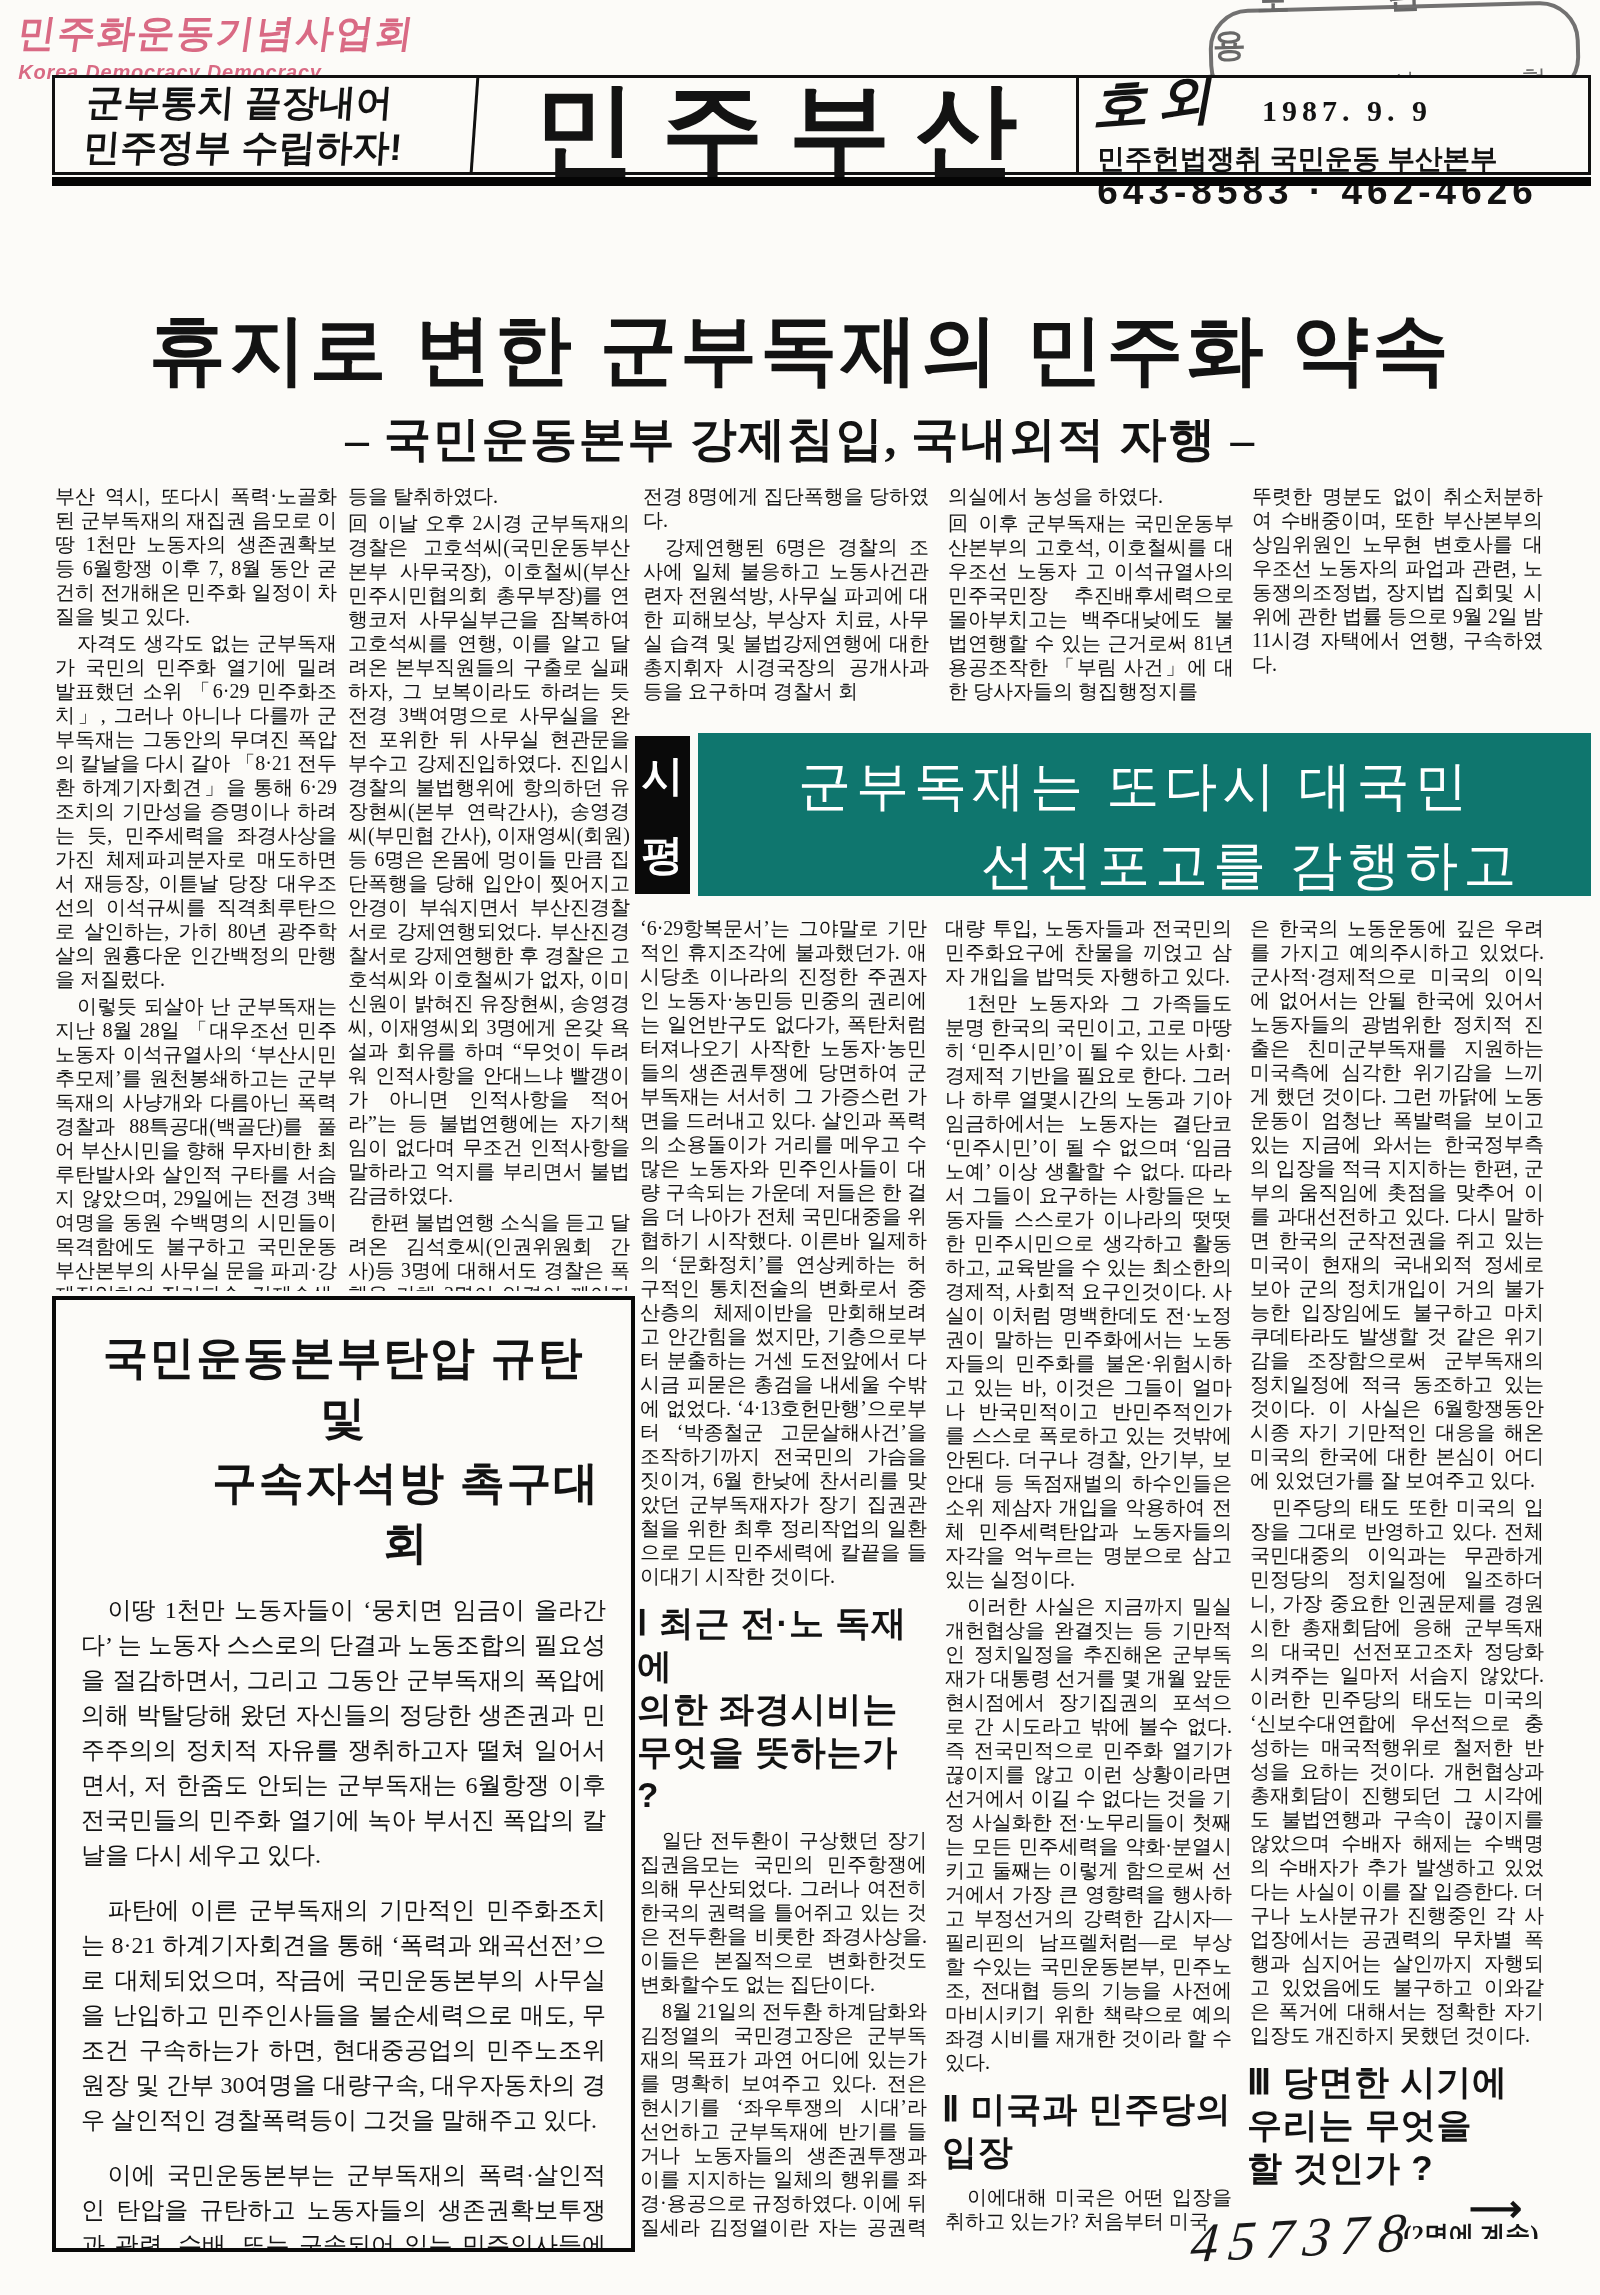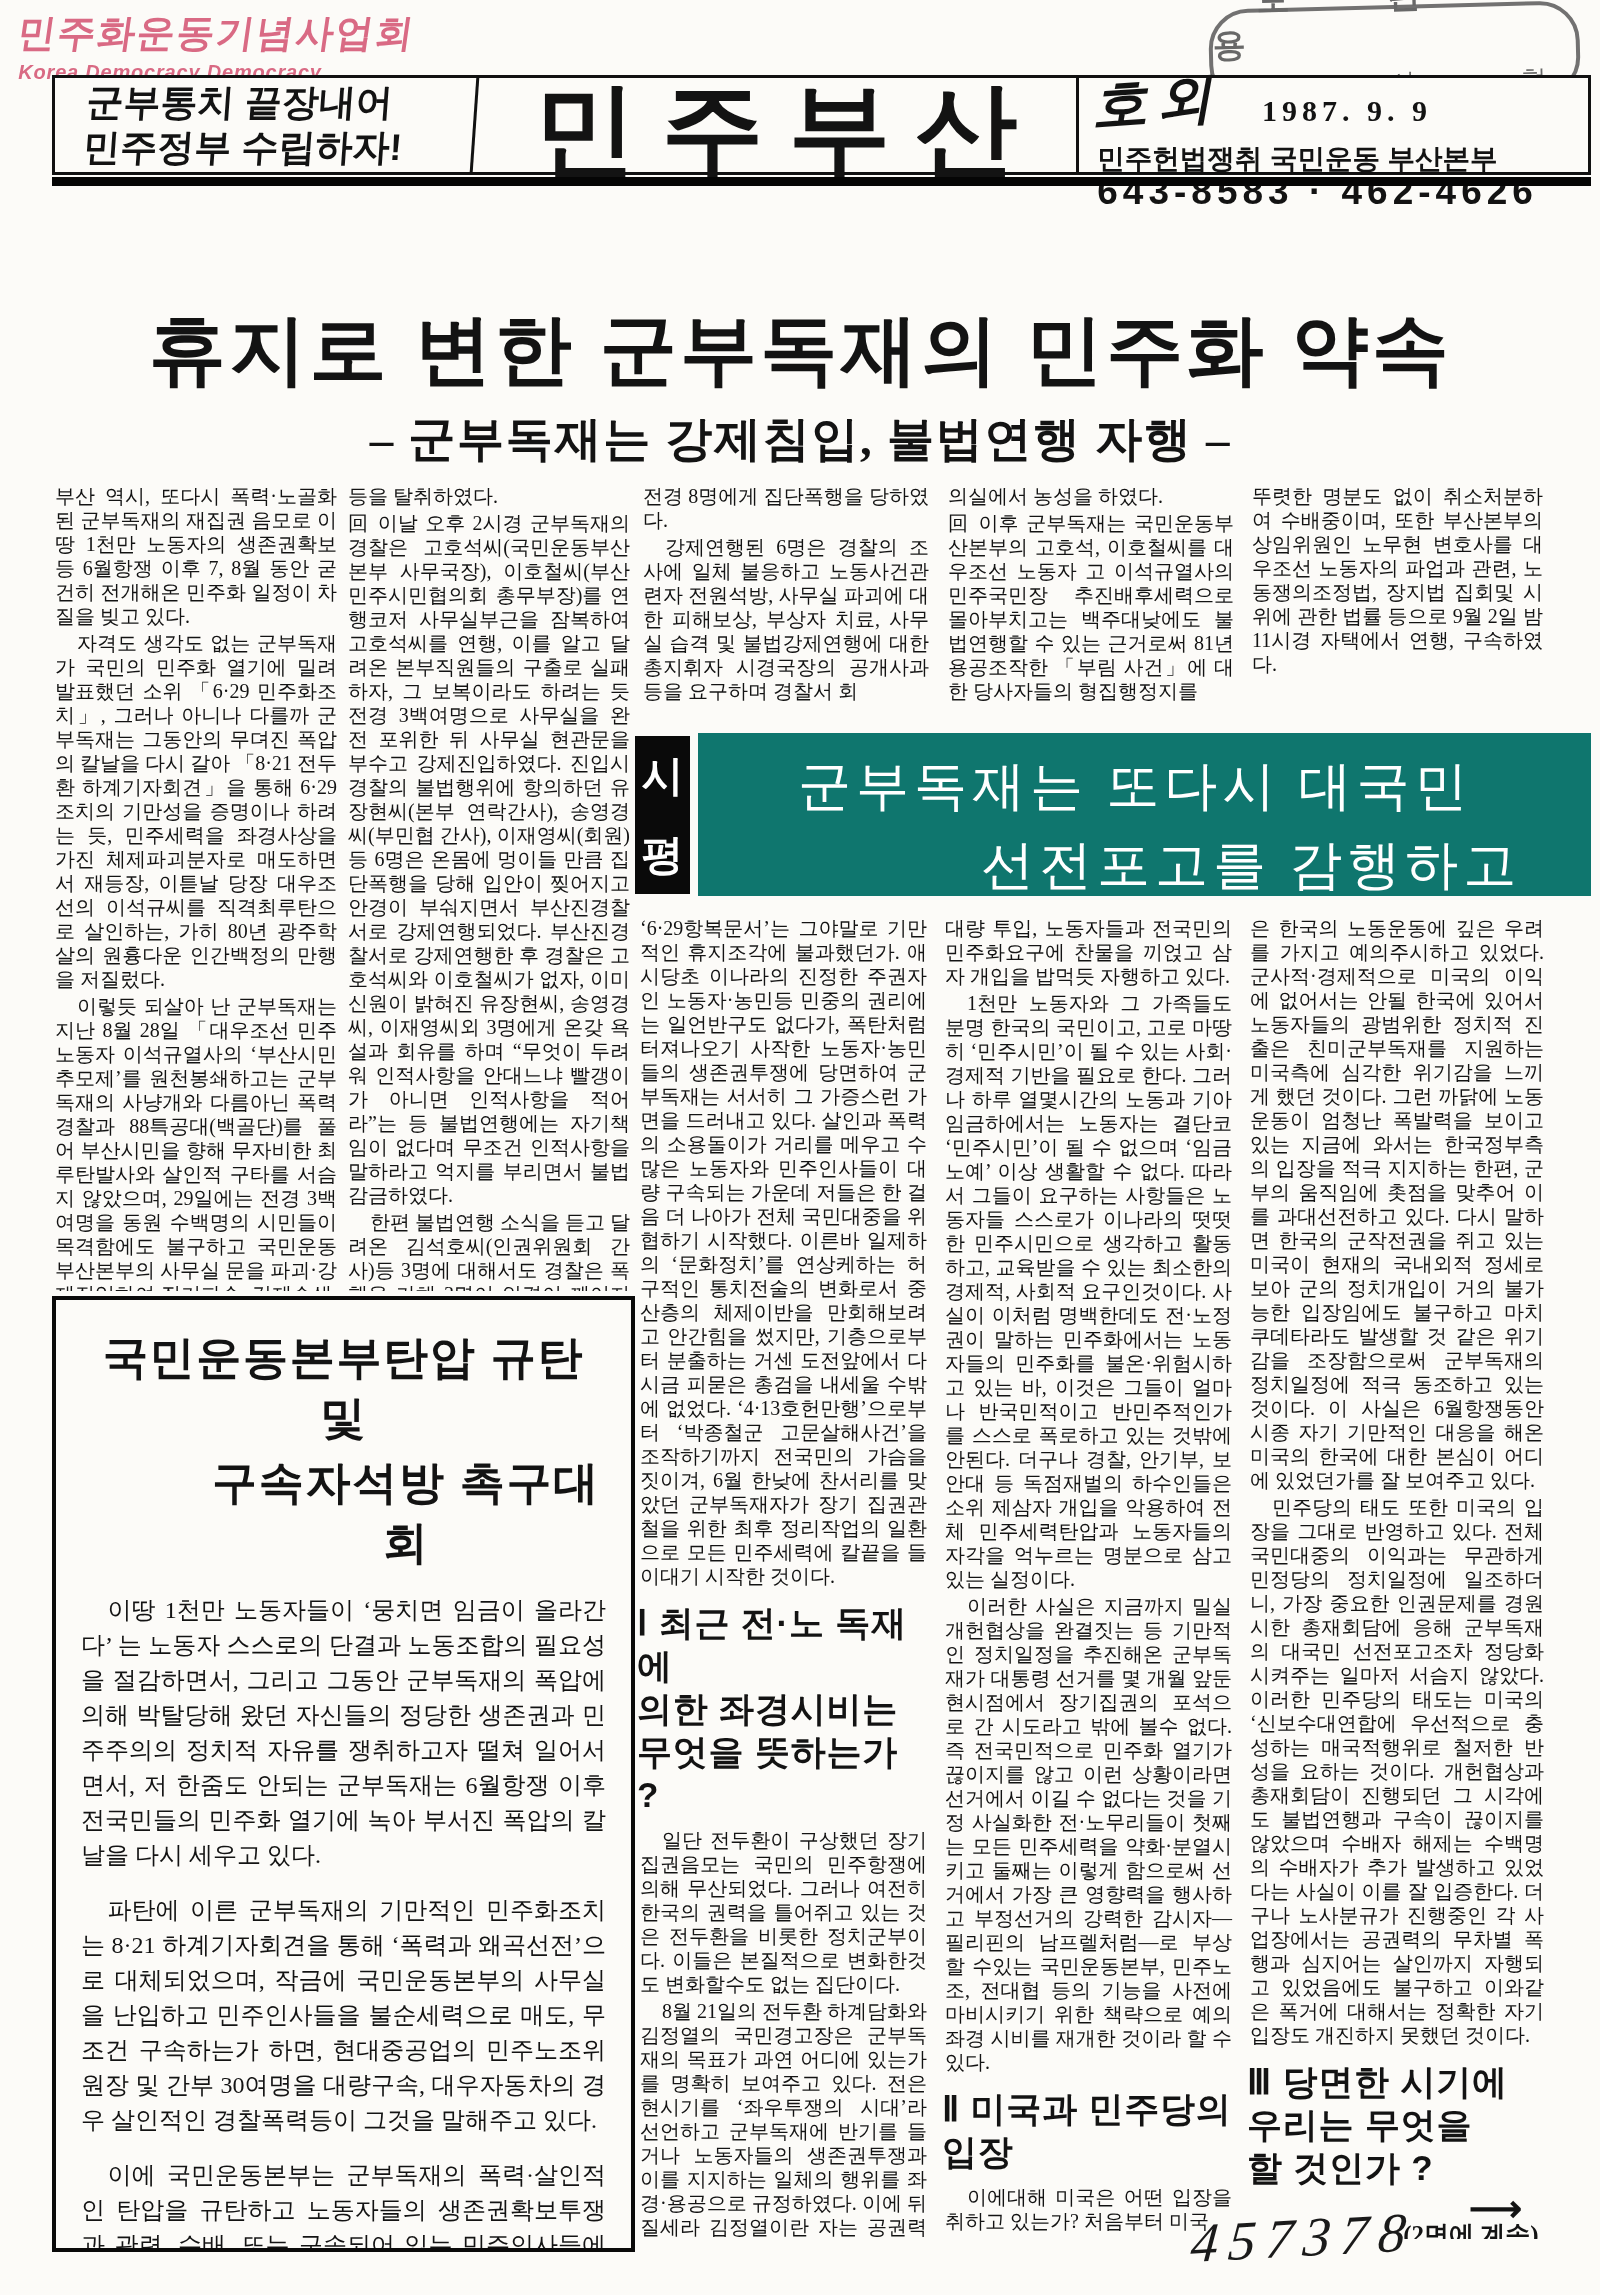--- a/index.html
+++ b/index.html
@@ -90,21 +90,21 @@
         <span class="edition">호외</span>
         <span class="ed-date">1987. 9. 9</span>
       </div>
       <div class="org">민주헌법쟁취 국민운동 부산본부</div>
       <div class="phones">643-8583  ·  462-4626</div>
     </div>
   </div>
   <div class="rule"></div>
 
   <div class="headline">휴지로 변한 군부독재의 민주화 약속</div>
-  <div class="subhead">– 군부독재는 강제침입, 불법연행 자행 –</div>
+  <div class="subhead">– 국민운동본부 강제침입, 국내외적 자행 –</div>
 
   <div class="col c1">
     <p class="noind">부산 역시, 또다시 폭력·노골화된 군부독재의 재집권 음모로 이땅 1천만 노동자의 생존권확보 등 6월항쟁 이후 7, 8월 동안 굳건히 전개해온 민주화 일정이 차질을 빚고 있다.</p>
     <p>자격도 생각도 없는 군부독재가 국민의 민주화 열기에 밀려 발표했던 소위 「6·29 민주화조치」, 그러나 아니나 다를까 군부독재는 그동안의 무뎌진 폭압의 칼날을 다시 갈아 「8·21 전두환 하계기자회견」을 통해 6·29조치의 기만성을 증명이나 하려는 듯, 민주세력을 좌경사상을 가진 체제파괴분자로 매도하면서 재등장, 이튿날 당장 대우조선의 이석규씨를 직격최루탄으로 살인하는, 가히 80년 광주학살의 원흉다운 인간백정의 만행을 저질렀다.</p>
     <p>이렇듯 되살아 난 군부독재는 지난 8월 28일 「대우조선 민주노동자 이석규열사의 ‘부산시민 추모제’를 원천봉쇄하고는 군부독재의 사냥개와 다름아닌 폭력경찰과 88특공대(백골단)를 풀어 부산시민을 향해 무자비한 최루탄발사와 살인적 구타를 서슴지 않았으며, 29일에는 전경 3백여명을 동원 수백명의 시민들이 목격함에도 불구하고 국민운동 부산본부의 사무실 문을 파괴·강제진입하여 집기파손, 강제수색, 각종 유인물·책자</p>
   </div>
   <div class="col c2">
     <p class="noind">등을 탈취하였다.</p>
     <p class="noind">回 이날 오후 2시경 군부독재의 경찰은 고호석씨(국민운동부산본부 사무국장), 이호철씨(부산민주시민협의회 총무부장)를 연행코저 사무실부근을 잠복하여 고호석씨를 연행, 이를 알고 달려온 본부직원들의 구출로 실패하자, 그 보복이라도 하려는 듯 전경 3백여명으로 사무실을 완전 포위한 뒤 사무실 현관문을 부수고 강제진입하였다. 진입시 경찰의 불법행위에 항의하던 유장현씨(본부 연락간사), 송영경씨(부민협 간사), 이재영씨(회원) 등 6명은 온몸에 멍이들 만큼 집단폭행을 당해 입안이 찢어지고 안경이 부숴지면서 부산진경찰서로 강제연행되었다. 부산진경찰서로 강제연행한 후 경찰은 고호석씨와 이호철씨가 없자, 이미 신원이 밝혀진 유장현씨, 송영경씨, 이재영씨외 3명에게 온갖 욕설과 회유를 하며 “무엇이 두려워 인적사항을 안대느냐 빨갱이가 아니면 인적사항을 적어라”는 등 불법연행에는 자기책임이 없다며 무조건 인적사항을 말하라고 억지를 부리면서 불법감금하였다.</p>
     <p>한편 불법연행 소식을 듣고 달려온 김석호씨(인권위원회 간사)등 3명에 대해서도 경찰은 폭행을 가해 3명이 안경이 깨어지고 1명은 골방으로 끌려가</p>
@@ -128,21 +128,21 @@
   <div class="sip-banner">
     <div class="l1">군부독재는 또다시 대국민</div>
     <div class="l2">선전포고를 감행하고 있다</div>
   </div>
 
   <div class="col e1">
     <p class="noind">‘6·29항복문서’는 그야말로 기만적인 휴지조각에 불과했던가. 애시당초 이나라의 진정한 주권자인 노동자·농민등 민중의 권리에는 일언반구도 없다가, 폭탄처럼 터져나오기 사작한 노동자·농민들의 생존권투쟁에 당면하여 군부독재는 서서히 그 가증스런 가면을 드러내고 있다. 살인과 폭력의 소용돌이가 거리를 메우고 수많은 노동자와 민주인사들이 대량 구속되는 가운데 저들은 한 걸음 더 나아가 전체 국민대중을 위협하기 시작했다. 이른바 일제하의 ‘문화정치’를 연상케하는 허구적인 통치전술의 변화로서 중산층의 체제이반을 만회해보려고 안간힘을 썼지만, 기층으로부터 분출하는 거센 도전앞에서 다시금 피묻은 총검을 내세울 수밖에 없었다. ‘4·13호헌만행’으로부터 ‘박종철군 고문살해사건’을 조작하기까지 전국민의 가슴을 짓이겨, 6월 한낮에 찬서리를 맞았던 군부독재자가 장기 집권관철을 위한 최후 정리작업의 일환으로 모든 민주세력에 칼끝을 들이대기 시작한 것이다.</p>
     <div class="sec-h">Ⅰ 최근 전·노 독재에
 의한 좌경시비는
 무엇을 뜻하는가 ?</div>
-    <p>일단 전두환이 구상했던 장기집권음모는 국민의 민주항쟁에 의해 무산되었다. 그러나 여전히 한국의 권력을 틀어쥐고 있는 것은 전두환을 비롯한 정치군부이다. 이들은 본질적으로 변화한것도 변화할수도 없는 집단이다.</p>
+    <p>일단 전두환이 구상했던 장기집권음모는 국민의 민주항쟁에 의해 무산되었다. 그러나 여전히 한국의 권력을 틀어쥐고 있는 것은 전두환을 비롯한 좌경사상을. 이들은 본질적으로 변화한것도 변화할수도 없는 집단이다.</p>
     <p>8월 21일의 전두환 하계담화와 김정열의 국민경고장은 군부독재의 목표가 과연 어디에 있는가를 명확히 보여주고 있다. 전은 현시기를 ‘좌우투쟁의 시대’라 선언하고 군부독재에 반기를 들거나 노동자들의 생존권투쟁과 이를 지지하는 일체의 행위를 좌경·용공으로 규정하였다. 이에 뒤질세라 김정열이란 자는 공권력 후퇴를 약속했음에도 불구하고 현하 독점경제체제를 유지하기 위해 경찰을</p>
   </div>
   <div class="col e2">
     <p class="noind">대량 투입, 노동자들과 전국민의 민주화요구에 찬물을 끼얹고 삼자 개입을 밥먹듯 자행하고 있다.</p>
     <p>1천만 노동자와 그 가족들도 분명 한국의 국민이고, 고로 마땅히 ‘민주시민’이 될 수 있는 사회·경제적 기반을 필요로 한다. 그러나 하루 열몇시간의 노동과 기아임금하에서는 노동자는 결단코 ‘민주시민’이 될 수 없으며 ‘임금노예’ 이상 생활할 수 없다. 따라서 그들이 요구하는 사항들은 노동자들 스스로가 이나라의 떳떳한 민주시민으로 생각하고 활동하고, 교육받을 수 있는 최소한의 경제적, 사회적 요구인것이다. 사실이 이처럼 명백한데도 전·노정권이 말하는 민주화에서는 노동자들의 민주화를 불온·위험시하고 있는 바, 이것은 그들이 얼마나 반국민적이고 반민주적인가를 스스로 폭로하고 있는 것밖에 안된다. 더구나 경찰, 안기부, 보안대 등 독점재벌의 하수인들은 소위 제삼자 개입을 악용하여 전체 민주세력탄압과 노동자들의 자각을 억누르는 명분으로 삼고 있는 실정이다.</p>
     <p>이러한 사실은 지금까지 밀실 개헌협상을 완결짓는 등 기만적인 정치일정을 추진해온 군부독재가 대통령 선거를 몇 개월 앞둔 현시점에서 장기집권의 포석으로 간 시도라고 밖에 볼수 없다. 즉 전국민적으로 민주화 열기가 끊이지를 않고 이런 상황이라면 선거에서 이길 수 없다는 것을 기정 사실화한 전·노무리들이 첫째는 모든 민주세력을 약화·분열시키고 둘째는 이렇게 함으로써 선거에서 가장 큰 영향력을 행사하고 부정선거의 강력한 감시자—필리핀의 남프렐처럼—로 부상할 수있는 국민운동본부, 민주노조, 전대협 등의 기능을 사전에 마비시키기 위한 책략으로 예의 좌경 시비를 재개한 것이라 할 수 있다.</p>
     <div class="sec-h">Ⅱ 미국과 민주당의
 입장</div>
     <p>이에대해 미국은 어떤 입장을 취하고 있는가? 처음부터 미국</p>
   </div>

